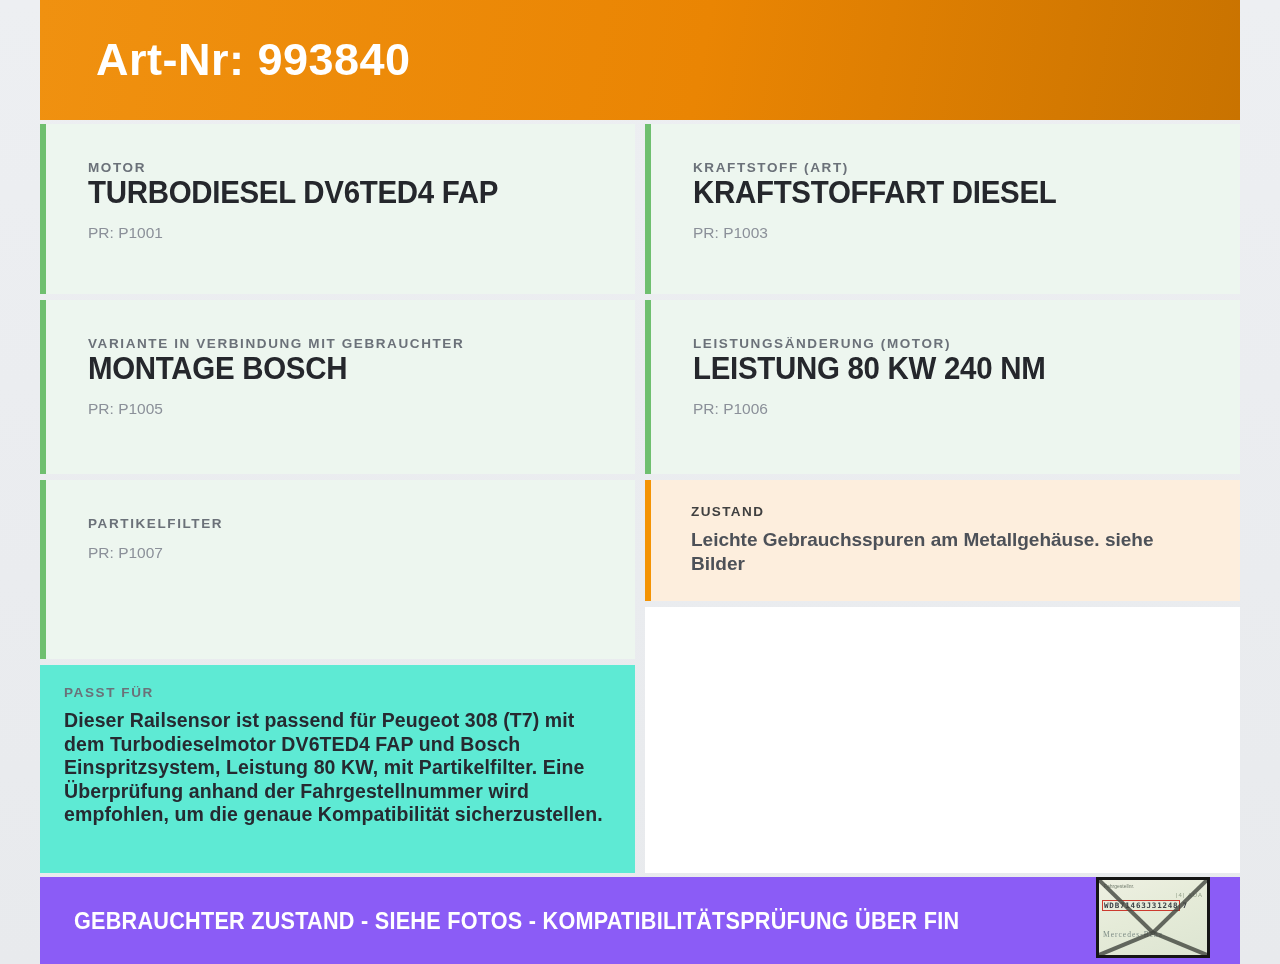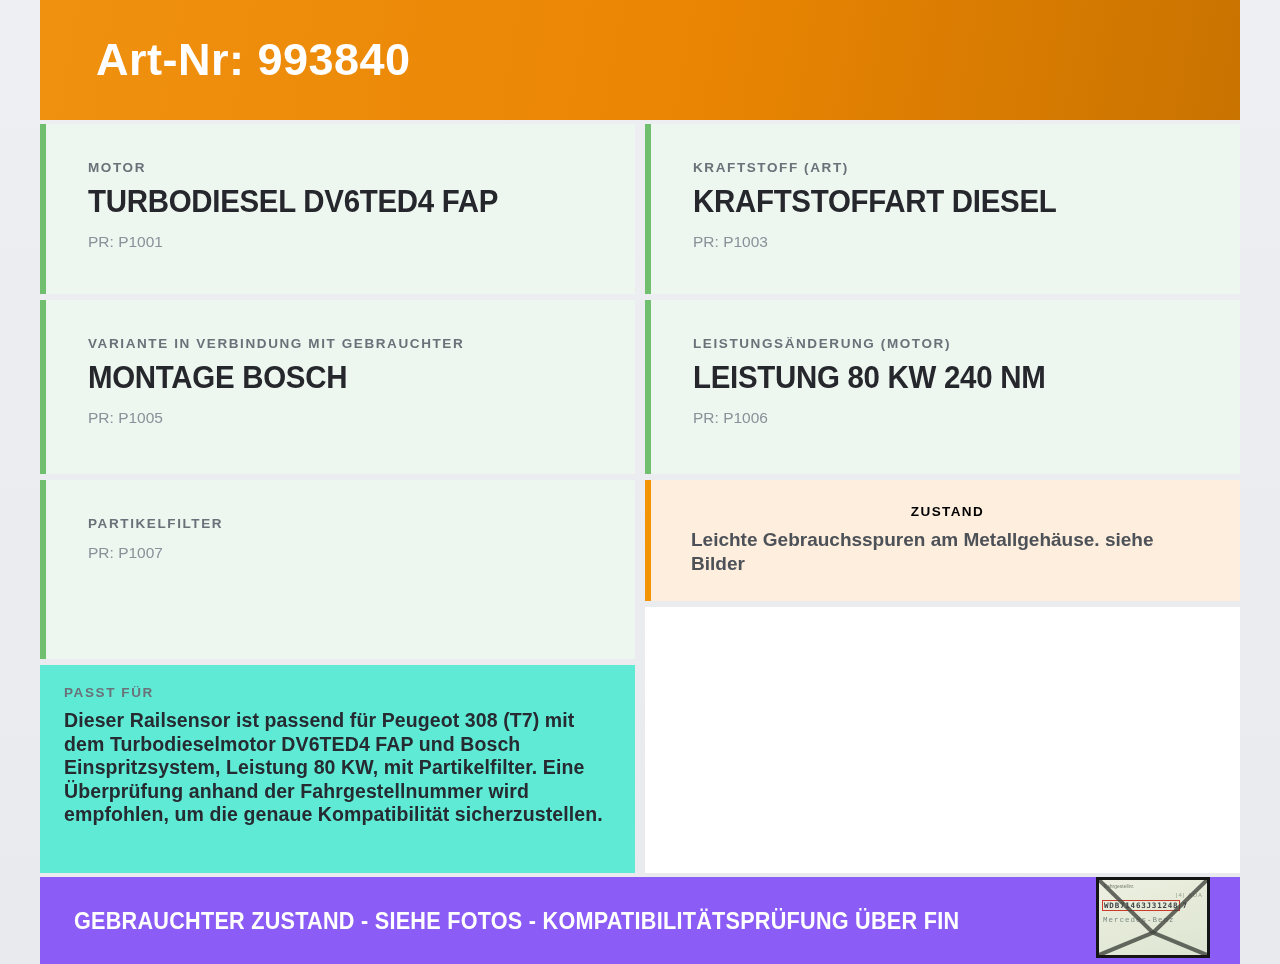--- a/index.html
+++ b/index.html
@@ -23,31 +23,31 @@
   }
 
   
   .grid { display:flex; gap:10px; margin-top:4px; height:749px; }
   .col  { display:flex; flex-direction:column; gap:6px; width:597px; }
 
   .card { background:#edf6ef; border-left:6px solid #6fbf6f; padding:36px 36px 0 42px; }
   .card .label {
     font-size:13.5px; font-weight:700; color:#6b7179; letter-spacing:1.6px;
   }
-  .card .value { margin-top:9px; }
+  .card .value { }
   .card .value .cond {
     display:inline-block; transform:scaleX(0.95); transform-origin:left center;
     font-size:31px; font-weight:800; color:#25272c; letter-spacing:-0.3px; white-space:nowrap;
   }
   .card .pr { margin-top:13px; font-size:15.5px; color:#8b9099; }
 
   .card.zustand {
     background:#fdeedd; border-left:6px solid #f49304; padding:24px 36px 0 40px;
   }
-  .card.zustand .label { color:#000000; letter-spacing:1.4px;text-align:center; }
+  .card.zustand .label { color:#404040; letter-spacing:1.4px; }
   .card.zustand .body {
     margin-top:9px; font-size:19px; font-weight:600; line-height:23.5px;
     color:#4d5158; max-width:520px;
   }
 
   .card.passt {
     background:#5eead4; border-left:none; padding:20px 28px 0 24px;
   }
   .card.passt .body {
     margin-top:9px; font-size:19.5px; font-weight:600; line-height:23.5px;
@@ -79,22 +79,22 @@
   .doc-fin {
     border:1px solid #cc3a2e; padding:0 1px;
     font-family:"DejaVu Sans Mono", monospace;
     font-size:7.5px; font-weight:700; letter-spacing:0.8px; color:#3c4147; white-space:nowrap;
   }
   .doc-fin-suffix {
     margin-left:2px; font-family:"DejaVu Sans Mono", monospace;
     font-size:7.5px; font-weight:700; color:#3c4147;
   }
   .doc-brand {
-    position:absolute; top:36px; left:4px;
-    font-family:Liberation Mono, monospace;
+    position:absolute; top:50px; left:4px;
+    font-family:Liberation Serif, serif;
     font-size:7.5px; color:#7c8b85; letter-spacing:1px;text-align:right;
   }
   .doc svg { position:absolute; inset:0; width:100%; height:100%; }
 </style>
 </head>
 <body>
 
 <div class="page">
   <div class="content">
 

